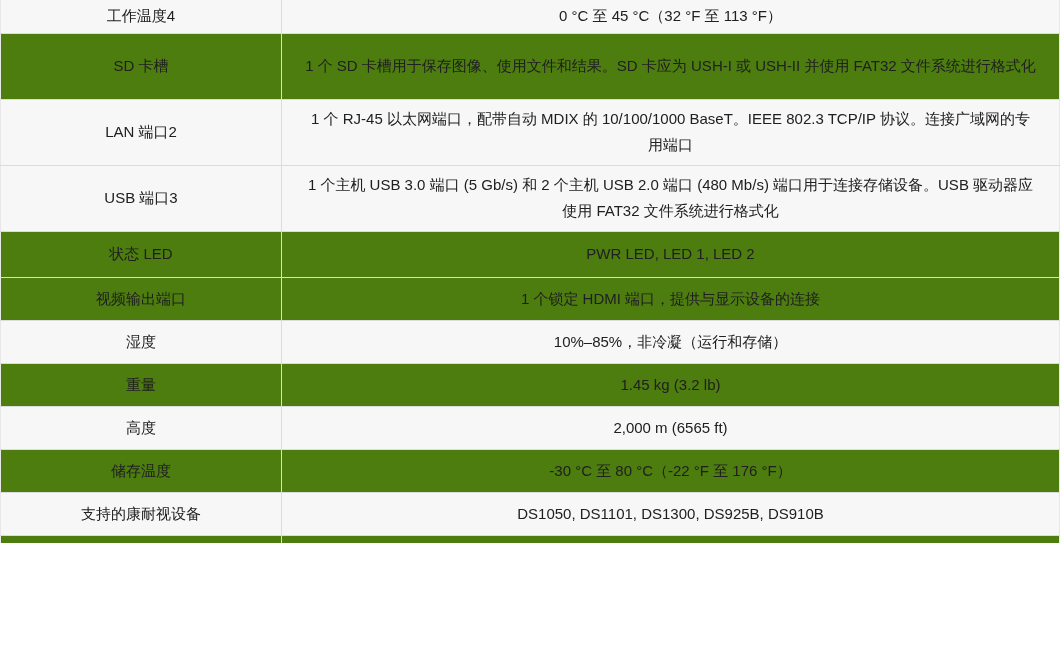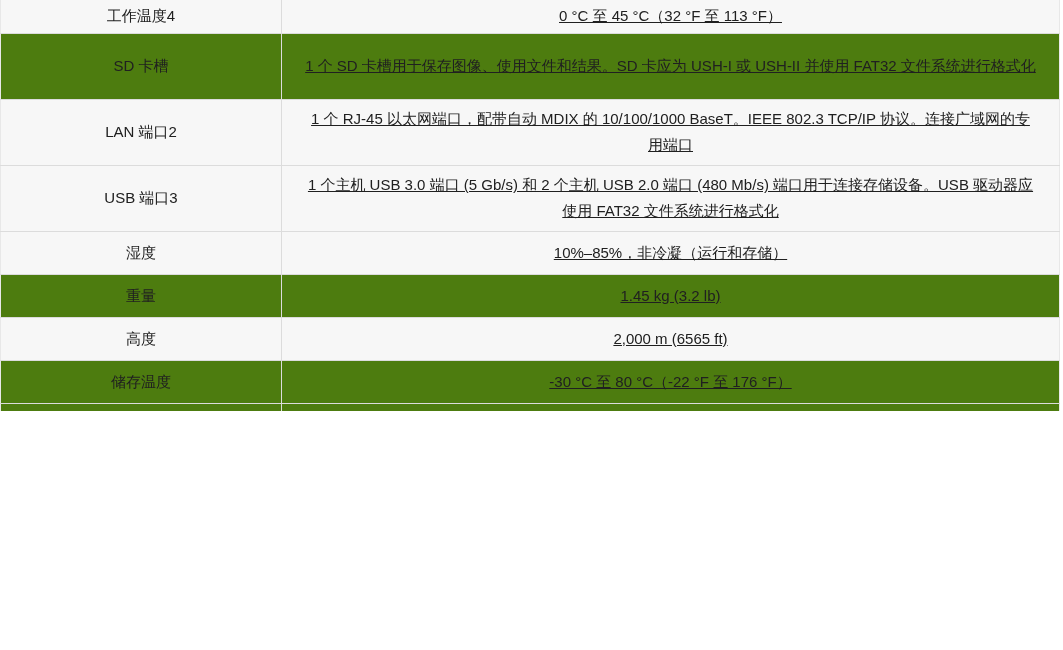--- a/index.html
+++ b/index.html
@@ -41,21 +41,20 @@
     width: 281px;
     border-right: 1px solid #dcdcdc;
     border-left: 1px solid #e8e8e8;
     padding: 0 14px;
   }
 
   .spec-table td.cell-value {
     width: 778px;
     border-right: 1px solid #e8e8e8;
     padding: 0 22px;
-    text-decoration: underline;
   }
 
   
   tr.h-single > td { height: 43px; }
   tr.h-double > td { height: 66px; }
   tr.h-first  > td { height: 33px; border-top: none; }
   tr.h-tall   > td { height: 46px; }
   tr.h-last   > td { height: 8px; border-bottom: none; }
 
   .value-text { display: block; }
@@ -96,22 +95,38 @@
 
     <tr class="row-shaded h-double">
       <td class="cell-label">
         <span class="value-text">USB 端口3</span>
       </td>
       <td class="cell-value">
         <span class="value-text">1 个主机 USB 3.0 端口 (5 Gb/s) 和 2 个主机 USB 2.0 端口 (480 Mb/s) 端口用于连接存储设备。USB 驱动器应使用 FAT32 文件系统进行格式化</span>
       </td>
     </tr>
 
+    <tr class="row-plain h-tall">
+      <td class="cell-label">
+        <span class="value-text">状态 LED</span>
+      </td>
+      <td class="cell-value">
+        <span class="value-text">PWR LED, LED 1, LED 2</span>
+      </td>
+    </tr>
 
 
+    <tr class="row-plain h-single">
+      <td class="cell-label">
+        <span class="value-text">视频输出端口</span>
+      </td>
+      <td class="cell-value">
+        <span class="value-text">1 个锁定 HDMI 端口，提供与显示设备的连接</span>
+      </td>
+    </tr>
 
     <tr class="row-shaded h-single">
       <td class="cell-label">
         <span class="value-text">湿度</span>
       </td>
       <td class="cell-value">
         <span class="value-text">10%–85%，非冷凝（运行和存储）</span>
       </td>
     </tr>
 
@@ -135,20 +150,28 @@
 
     <tr class="row-plain h-single">
       <td class="cell-label">
         <span class="value-text">储存温度</span>
       </td>
       <td class="cell-value">
         <span class="value-text">-30 °C 至 80 °C（-22 °F 至 176 °F）</span>
       </td>
     </tr>
 
+    <tr class="row-shaded h-single">
+      <td class="cell-label">
+        <span class="value-text">支持的康耐视设备</span>
+      </td>
+      <td class="cell-value">
+        <span class="value-text">DS1050, DS1101, DS1300, DS925B, DS910B</span>
+      </td>
+    </tr>
 
     <tr class="row-plain h-last">
       <td class="cell-label">
         <span class="value-text"></span>
       </td>
       <td class="cell-value">
         <span class="value-text"></span>
       </td>
     </tr>
 

